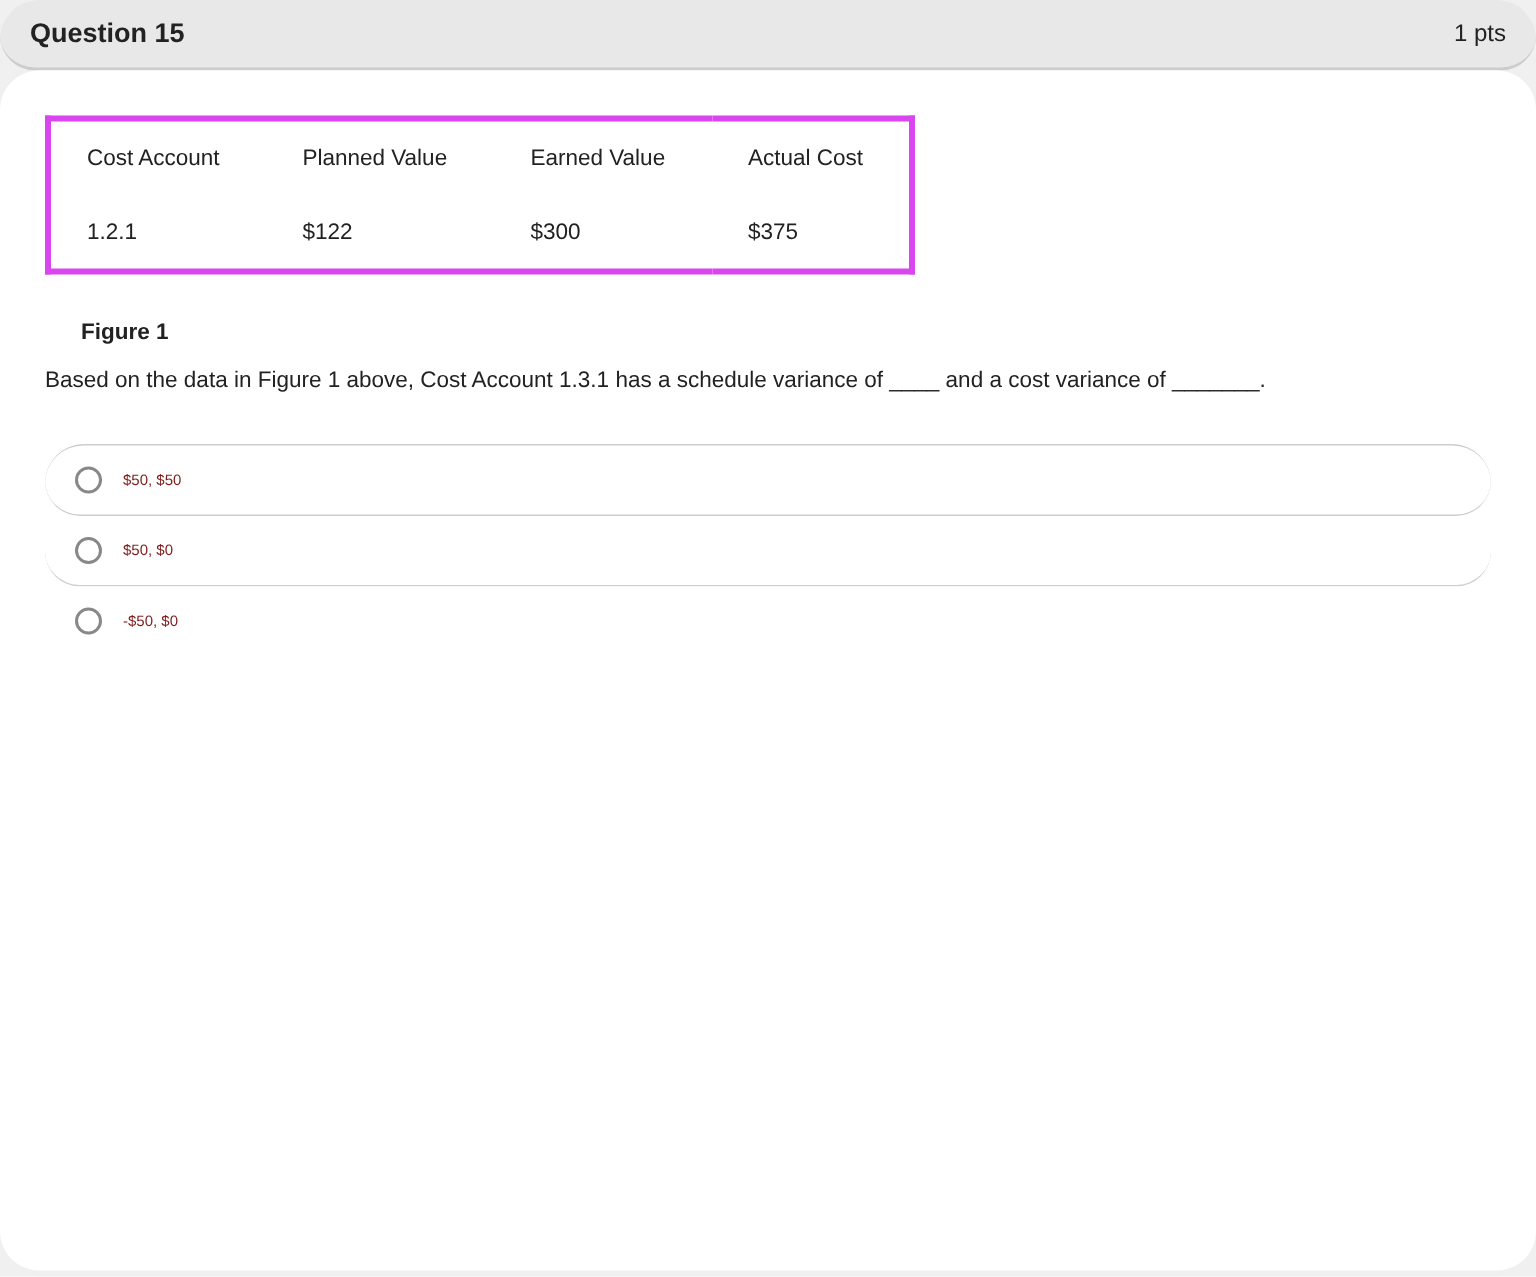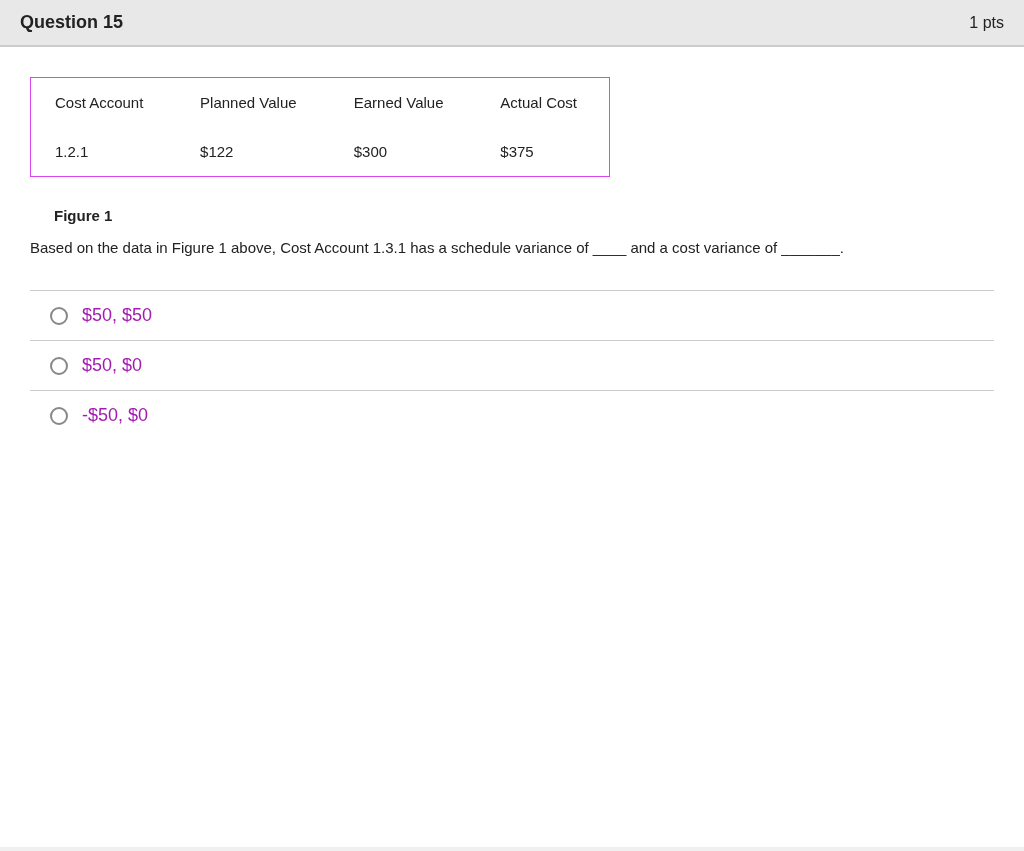--- a/index.html
+++ b/index.html
@@ -1,18 +1,19 @@
 <!DOCTYPE html>
 <html><head>
   <meta charset="utf-8">
   <style>
     * {
       box-sizing: border-box;
       margin: 0;
       padding: 0;
+      border-radius: 26px;
     }
 
     body {
       font-family: Arial, sans-serif;
       background-color: #f0f0f0;
       display: flex;
       justify-content: center;
       align-items: flex-start;
       min-height: 851px;
       padding: 0;
@@ -49,21 +50,21 @@
       padding: 30px 30px 0 30px;
       min-height: 800px;
     }
 
     .table-wrapper {
       margin-bottom: 30px;
     }
 
     .data-table {
       border-collapse: collapse;
-      border: 1px solid #d946ef;
+      border: 4px solid #d946ef;
       min-width: 580px;
     }
 
     .data-table th,
     .data-table td {
       padding: 16px 24px;
       text-align: left;
       font-size: 15px;
       color: #222;
     }
@@ -118,22 +119,22 @@
       height: 18px;
       border-radius: 50%;
       border: 2px solid #888;
       background: white;
       margin-right: 14px;
       flex-shrink: 0;
       cursor: pointer;
     }
 
     .option-label {
-      font-size: 18px;
-      color: #a21caf;
+      font-size: 10px;
+      color: #7f1d1d;
     }
   </style>
 </head>
 <body>
 
 <div class="page-container">
 
   <div class="question-header">
     <span class="question-title">Question 15</span>
     <span class="question-points">1 pts</span>

